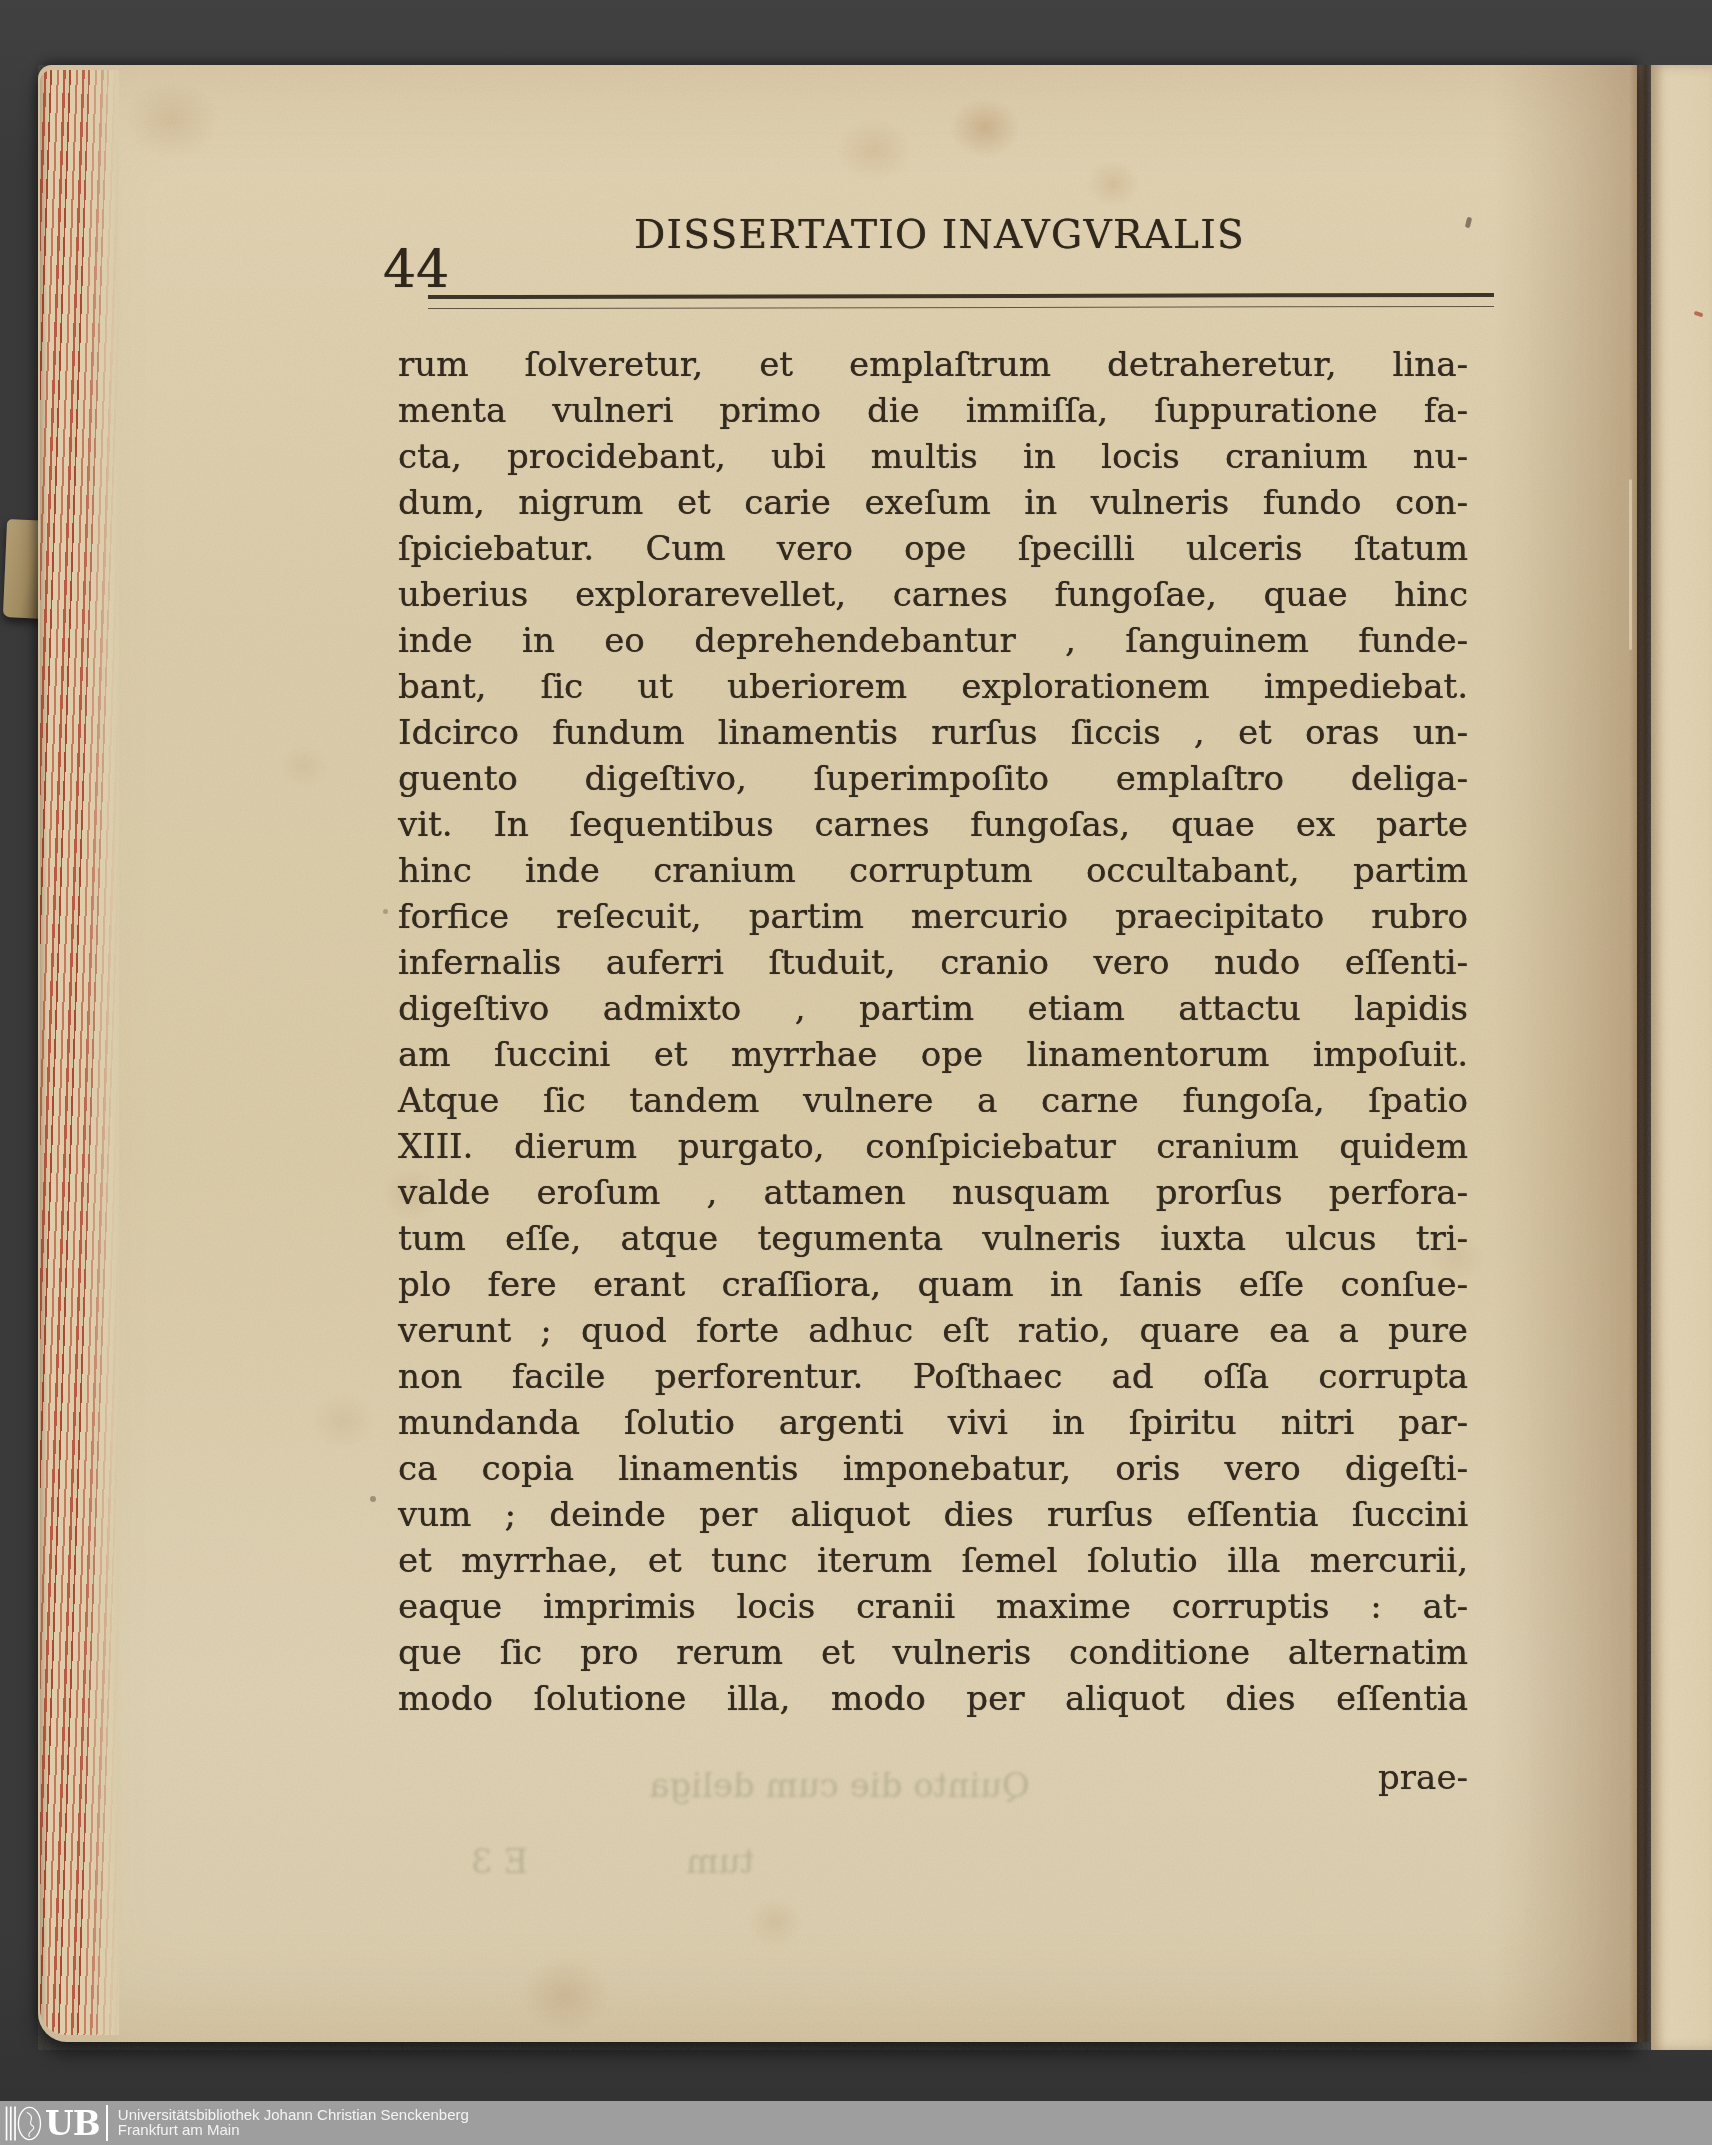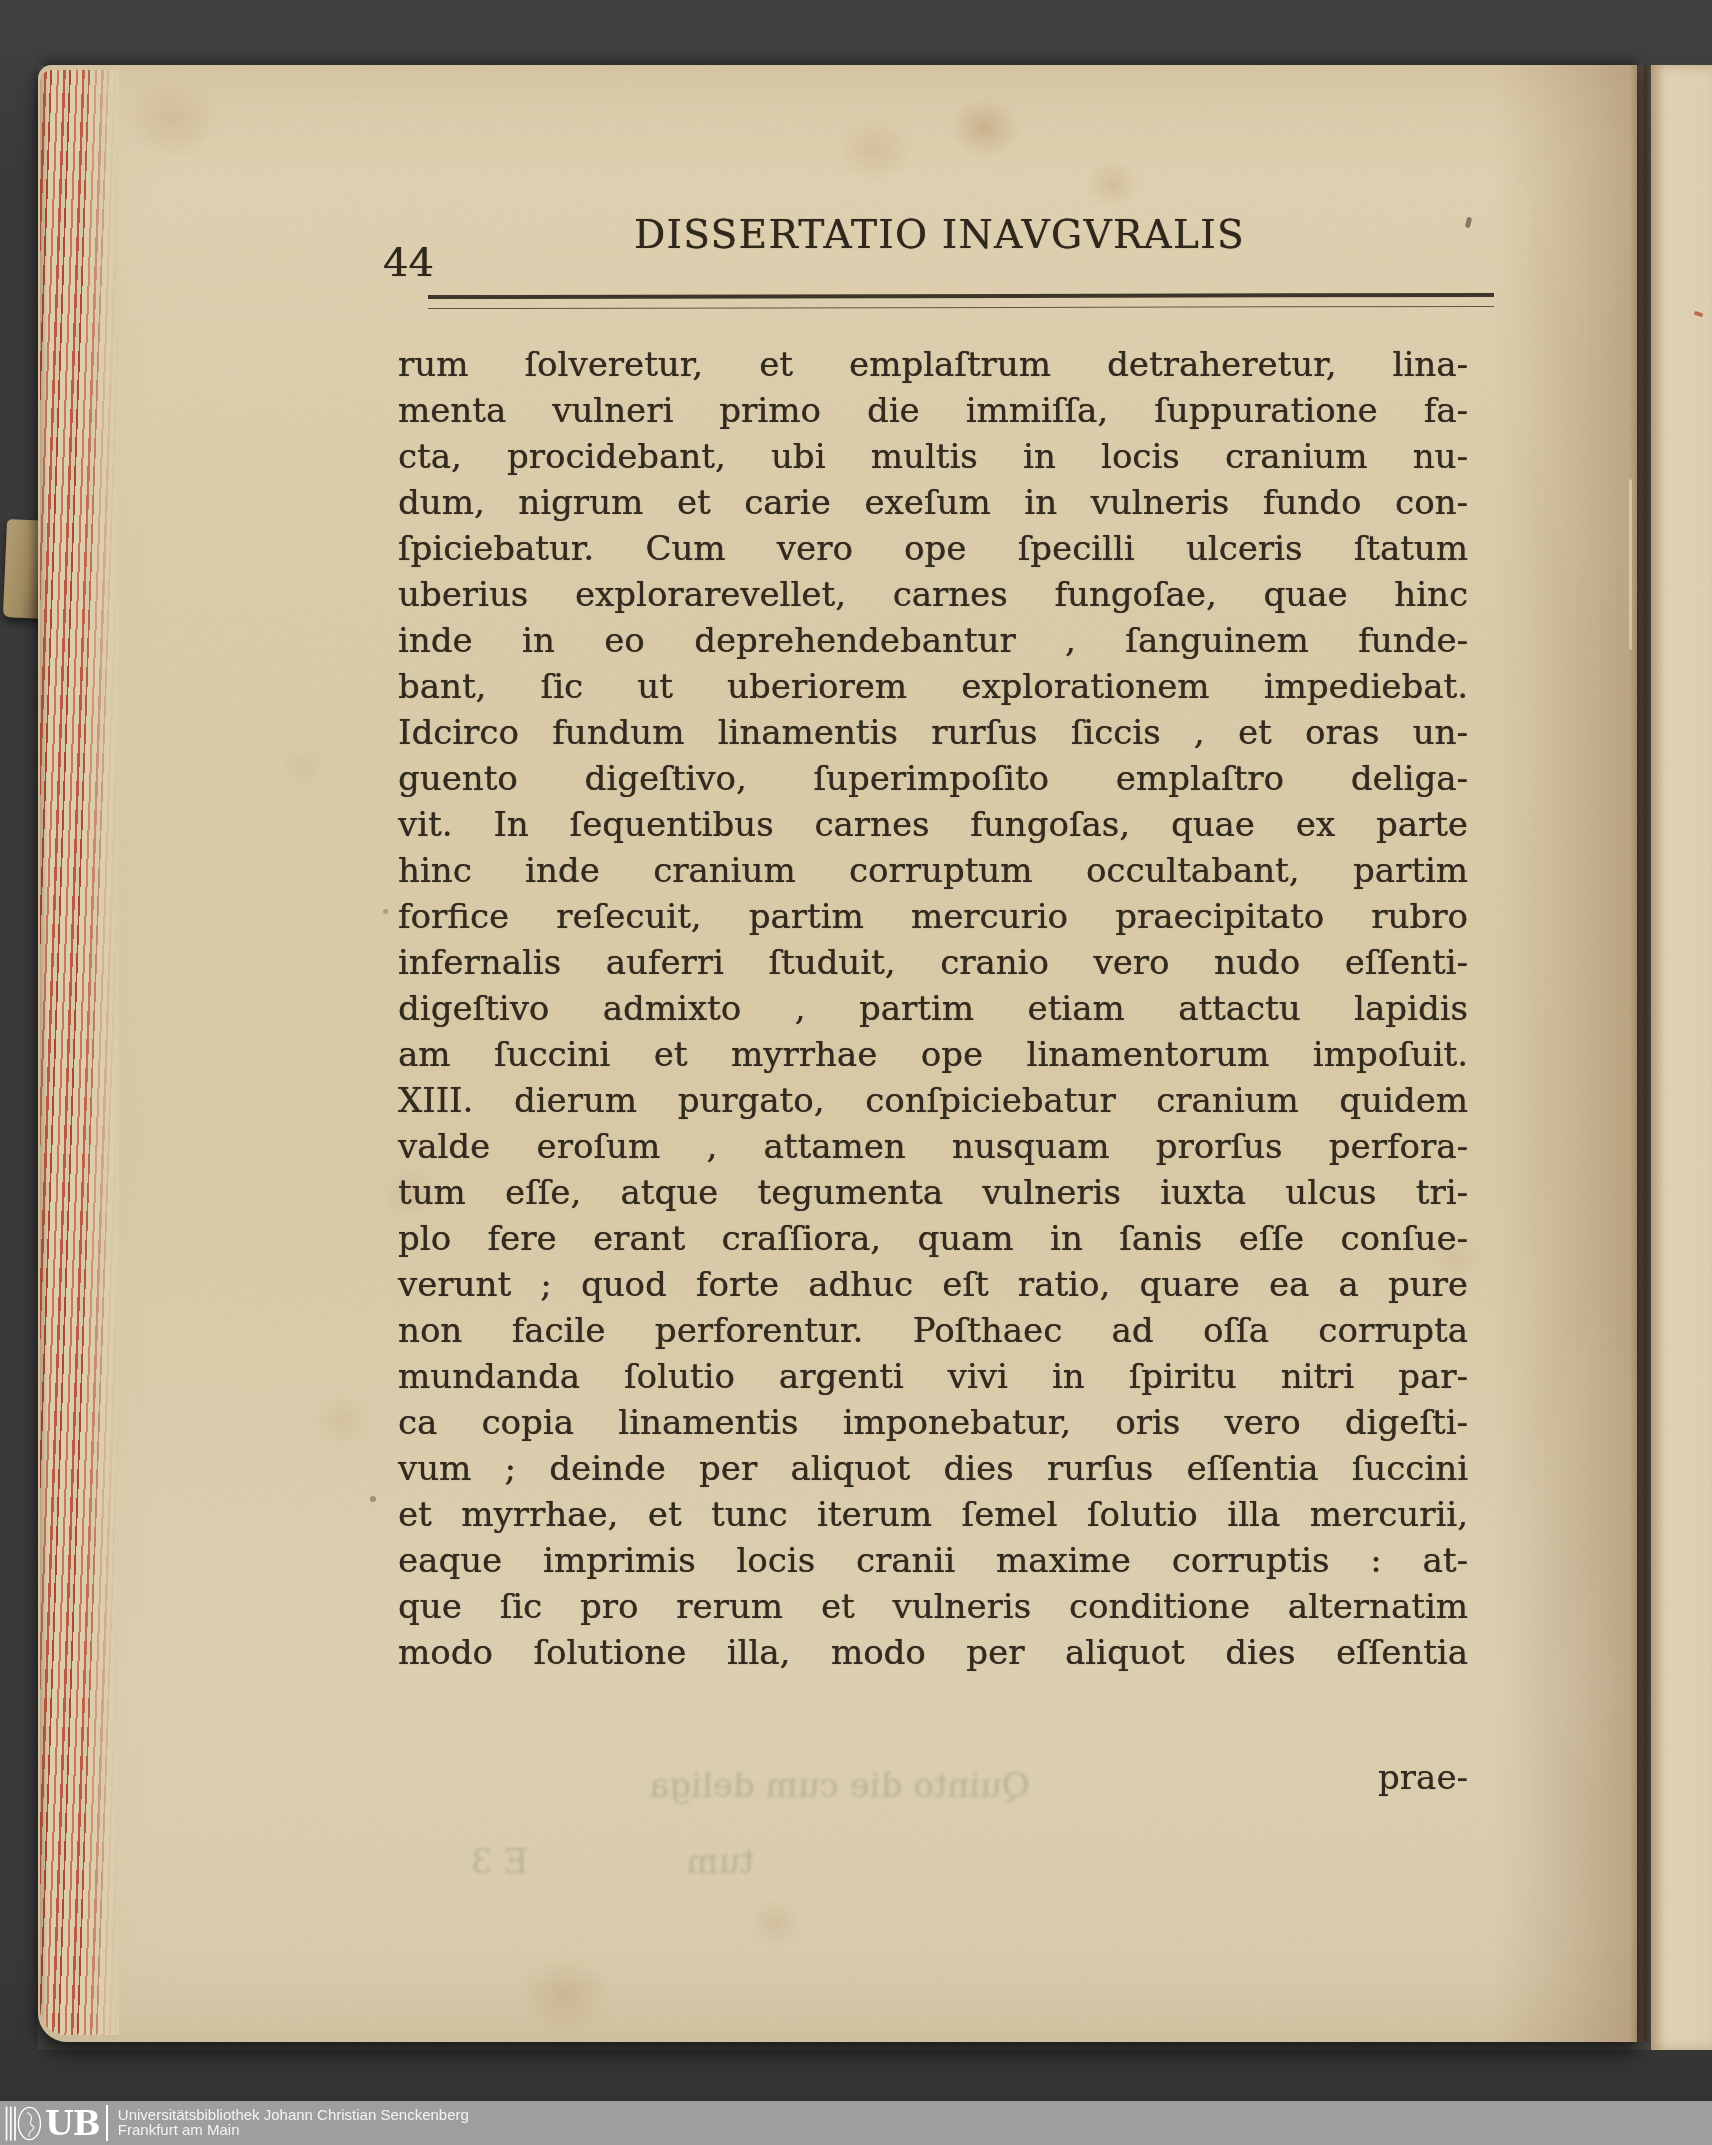--- a/index.html
+++ b/index.html
@@ -47,21 +47,21 @@
   
   .crease{position:absolute;left:1591px;top:0;width:27px;height:1977px;
      background:linear-gradient(90deg, rgba(96,62,32,0) 0%, rgba(96,62,32,.35) 45%, rgba(58,38,20,.62) 62%, rgba(96,62,32,.15) 80%, rgba(96,62,32,0) 100%);}
   .adjacent{position:absolute;left:1613px;top:0;width:62px;height:1985px;
      background:linear-gradient(90deg,#d6c5a2 0%,#e4d6b8 22%,#e0d2b2 100%);
      box-shadow:inset 6.8px 0 12px rgba(100,65,35,.30);}
   .thread{position:absolute;left:1591px;top:414px;width:2.6px;height:171px;background:rgba(240,228,200,.55);border-radius:1.7px;}
   .red-fleck{position:absolute;left:1656px;top:247px;width:8.6px;height:4.3px;background:#b44a36;opacity:.75;border-radius:1.7px;transform:rotate(18deg);}
 
   
-  .pagenum{position:absolute;left:345px;top:174px;font-size:40px;color:#31281d;
+  .pagenum{position:absolute;left:345px;top:174px;font-size:52px;color:#31281d;
      text-shadow:0 0 0.9px rgba(49,40,29,.65), 0.3px 0.3px 0 rgba(49,40,29,.5);text-align:center;}
   .running-title{position:absolute;left:596px;top:147px;font-size:39px;letter-spacing:1.3px;color:#31281d;white-space:nowrap;
      text-shadow:0 0 0.9px rgba(49,40,29,.6), 0.3px 0.3px 0 rgba(49,40,29,.45);}
   .rule{position:absolute;left:390px;top:229px;width:1066px;height:8.6px;transform:rotate(-.12deg);
      border-top:4.3px solid #2e261c;border-bottom:1.7px solid rgba(46,38,28,.8);opacity:.9;}
 
   
   .body-text{position:absolute;left:360px;top:276px;width:1070px;color:#342b20;
      text-shadow:0 0 0.9px rgba(52,43,32,.6), 0.3px 0.3px 0 rgba(52,43,32,.45);}
   .line{font-size:34px;line-height:46px;height:46px;text-align:justify;text-align-last:justify;white-space:normal;overflow:visible;}
@@ -121,20 +121,21 @@
       <div class="line">inde in eo deprehendebantur , ſanguinem funde-</div>
       <div class="line">bant, ſic ut uberiorem explorationem impediebat.</div>
       <div class="line">Idcirco fundum linamentis rurſus ſiccis , et oras un-</div>
       <div class="line">guento digeſtivo, ſuperimpoſito emplaſtro deliga-</div>
       <div class="line">vit. In ſequentibus carnes fungoſas, quae ex parte</div>
       <div class="line">hinc inde cranium corruptum occultabant, partim</div>
       <div class="line">forfice reſecuit, partim mercurio praecipitato rubro</div>
       <div class="line">infernalis auferri ſtuduit, cranio vero nudo eſſenti-</div>
       <div class="line">digeſtivo admixto , partim etiam attactu lapidis</div>
       <div class="line">am ſuccini et myrrhae ope linamentorum impoſuit.</div>
+      <div class="line">Atque ſic tandem vulnere a carne fungoſa, ſpatio</div>
       <div class="line">XIII. dierum purgato, conſpiciebatur cranium quidem</div>
       <div class="line">valde eroſum , attamen nusquam prorſus perfora-</div>
       <div class="line">tum eſſe, atque tegumenta vulneris iuxta ulcus tri-</div>
       <div class="line">plo fere erant craſſiora, quam in ſanis eſſe conſue-</div>
       <div class="line">verunt ; quod forte adhuc eſt ratio, quare ea a pure</div>
       <div class="line">non facile perforentur. Poſthaec ad oſſa corrupta</div>
       <div class="line">mundanda ſolutio argenti vivi in ſpiritu nitri par-</div>
       <div class="line">ca copia linamentis imponebatur, oris vero digeſti-</div>
       <div class="line">vum ; deinde per aliquot dies rurſus eſſentia ſuccini</div>
       <div class="line">et myrrhae, et tunc iterum ſemel ſolutio illa mercurii,</div>

